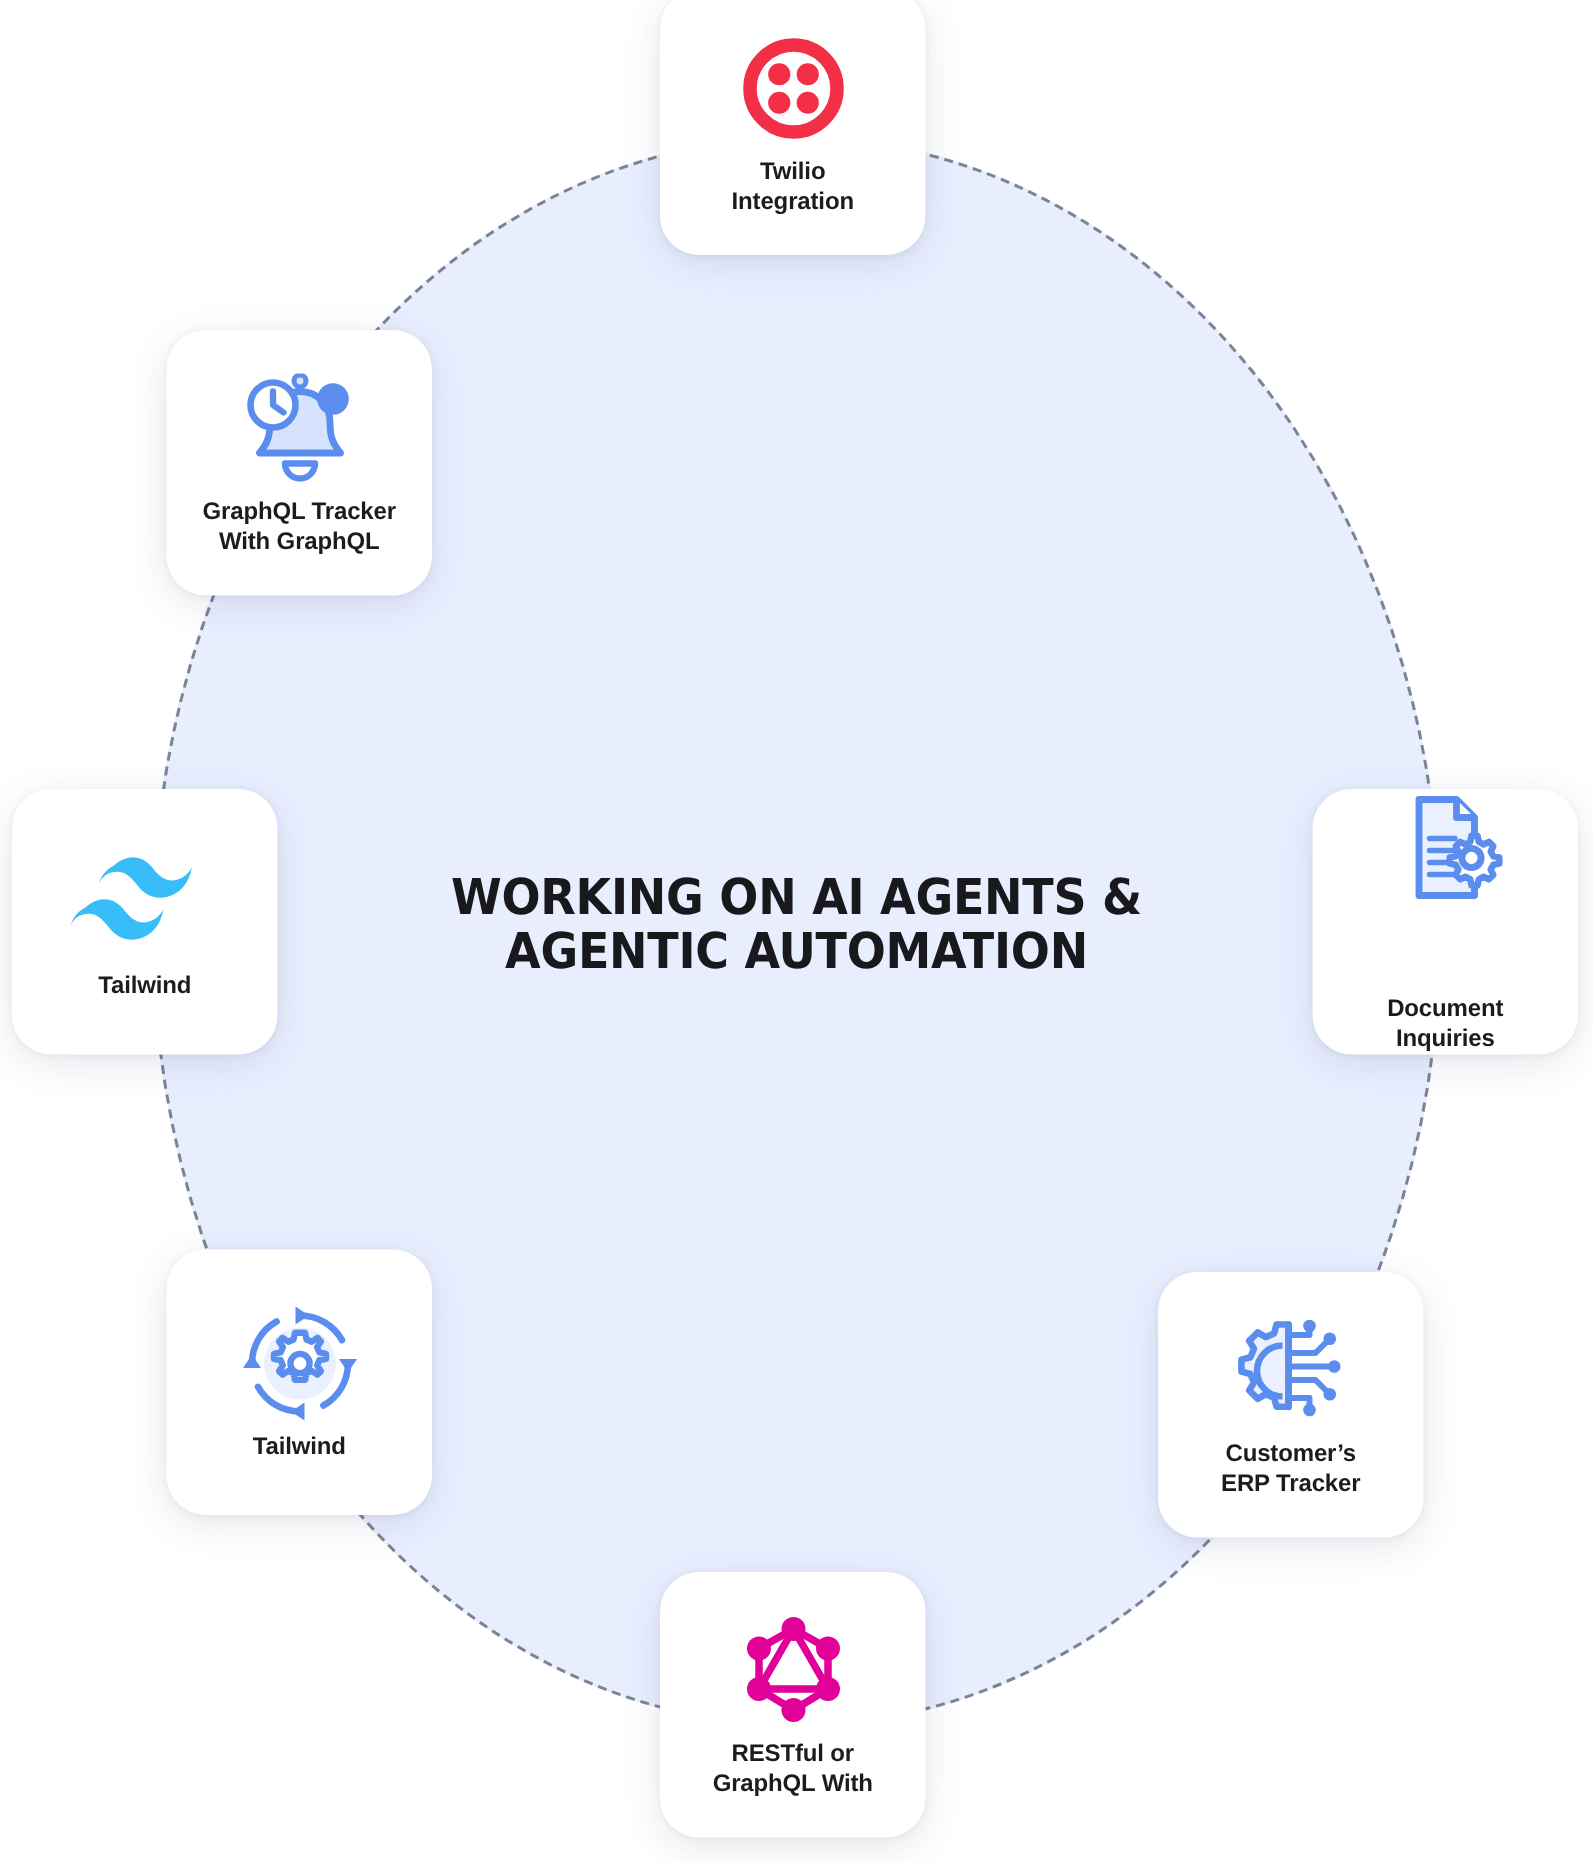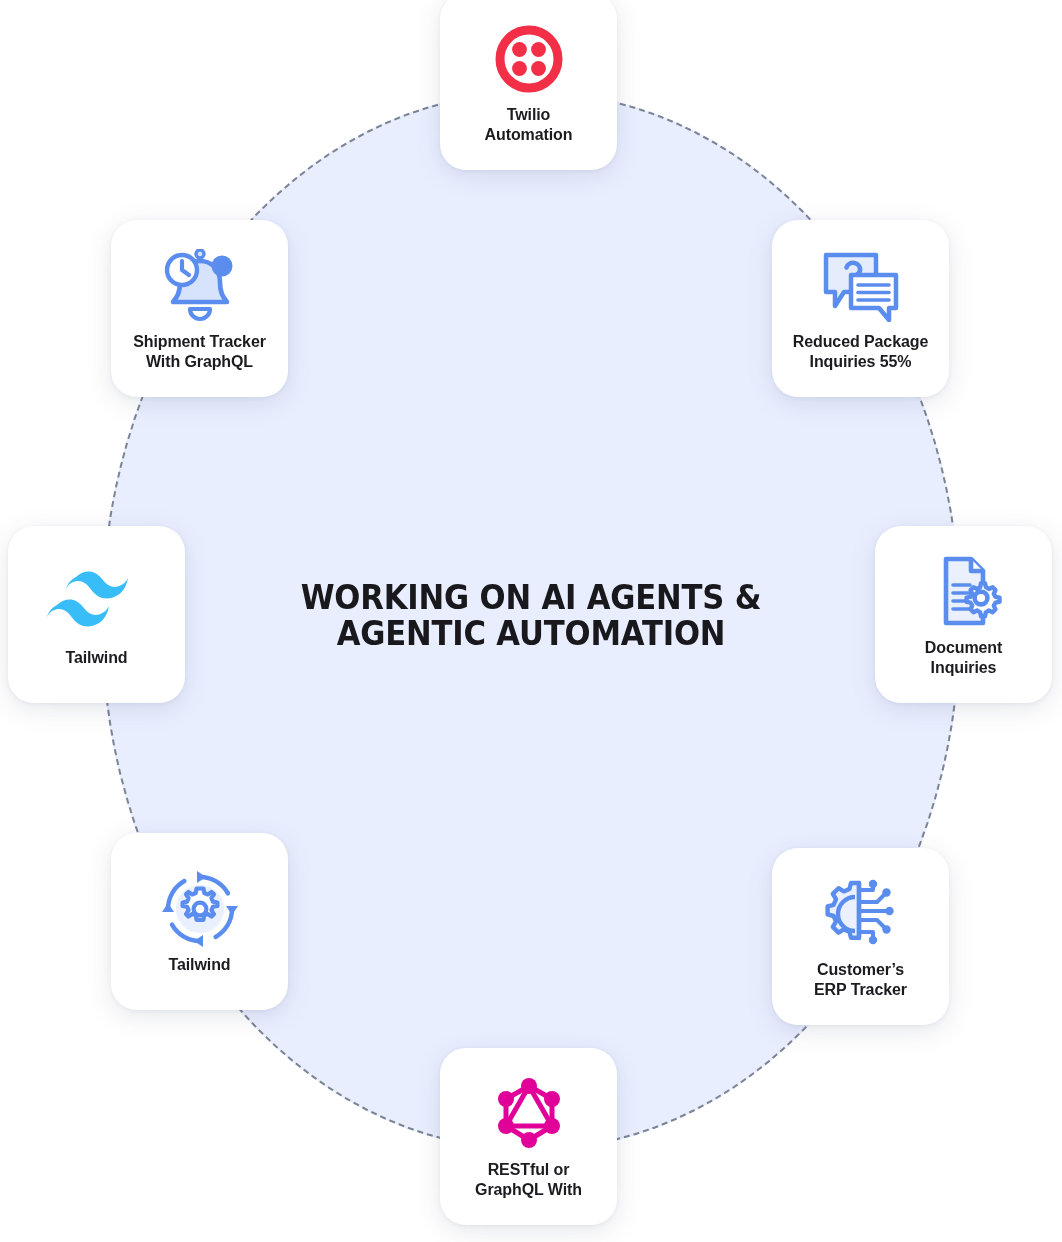--- a/index.html
+++ b/index.html
@@ -87,21 +87,21 @@
     line-height: 1.25;
     color: #1c1c20;
     text-align: center;
     letter-spacing: -0.1px;
     padding: 0 6px;
   }
 
   
   #card-twilio      { left: 440px; top: -7px;   }
   #card-inquiries   { left: 772px; top: 220px;  }
-  #card-document    { left: 875px; top: 526px;  }
+  #card-document    { left: 875px; top: 526px; justify-content: space-between;  }
   #card-erp         { left: 772px; top: 833px; margin-top: 15px;  }
   #card-api         { left: 440px; top: 1048px; }
   #card-tailwind2   { left: 111px; top: 833px;  }
   #card-tailwind1   { left: 8px;   top: 526px;  }
   #card-shipment    { left: 111px; top: 220px;  }
 </style>
 </head>
 <body>
 
 <div id="stage">
@@ -119,43 +119,24 @@
       <svg width="68" height="68" viewBox="0 0 68 68">
         <circle cx="34" cy="34" r="29" fill="none" stroke="#f22f46" stroke-width="9"></circle>
         <circle cx="24.5" cy="24.5" r="7.4" fill="#f22f46"></circle>
         <circle cx="43.5" cy="24.5" r="7.4" fill="#f22f46"></circle>
         <circle cx="24.5" cy="43.5" r="7.4" fill="#f22f46"></circle>
         <circle cx="43.5" cy="43.5" r="7.4" fill="#f22f46"></circle>
       </svg>
     </div>
     <div class="label">
       <span>Twilio</span><br>
-      <span>Automation</span>
-    </div>
-  </div>
-
-  <div class="card" id="card-inquiries">
-    <div class="icon-wrap">
-      <svg width="82" height="72" viewBox="0 0 82 72">
-
-        <path d="M6 5 H56 V42 H24 L15 56 V42 H6 Z" fill="#e5edfd" stroke="#5b8def" stroke-width="4.5" stroke-linejoin="round"></path>
-        <path d="M26.5 17.5 a7 7 0 0 1 13.6 2.3 c0 4.6 -6.1 5.3 -6.1 9.3" fill="none" stroke="#5b8def" stroke-width="4.6" stroke-linecap="round"></path>
-        <circle cx="33.8" cy="36.2" r="2.9" fill="#5b8def"></circle>
-
-        <path d="M31 25 H76 V58 H69 V70 L59 58 H31 Z" fill="#ffffff" stroke="#5b8def" stroke-width="4.5" stroke-linejoin="round"></path>
-        <line x1="38" y1="35" x2="69" y2="35" stroke="#5b8def" stroke-width="3.6" stroke-linecap="round"></line>
-        <line x1="38" y1="42.5" x2="69" y2="42.5" stroke="#5b8def" stroke-width="3.6" stroke-linecap="round"></line>
-        <line x1="38" y1="50" x2="69" y2="50" stroke="#5b8def" stroke-width="3.6" stroke-linecap="round"></line>
-      </svg>
-    </div>
-    <div class="label">
-      <span>Reduced Package</span><br>
-      <span>Inquiries 55%</span>
-    </div>
-  </div>
+      <span>Integration</span>
+    </div>
+  </div>
+
 
   <div class="card" id="card-document">
     <div class="icon-wrap">
       <svg width="76" height="74" viewBox="0 0 76 74">
         <path d="M20 4 H45 L57 16 V68 H20 Z" fill="#eaf0fe" stroke="#5b8def" stroke-width="4.6" stroke-linejoin="round"></path>
         <path d="M45 4 V16 H57" fill="#ffffff" stroke="#5b8def" stroke-width="4.6" stroke-linejoin="round"></path>
         <line x1="27" y1="30" x2="44" y2="30" stroke="#5b8def" stroke-width="3.6" stroke-linecap="round"></line>
         <line x1="27" y1="38" x2="44" y2="38" stroke="#5b8def" stroke-width="3.6" stroke-linecap="round"></line>
         <line x1="27" y1="46" x2="44" y2="46" stroke="#5b8def" stroke-width="3.6" stroke-linecap="round"></line>
         <line x1="27" y1="54" x2="44" y2="54" stroke="#5b8def" stroke-width="3.6" stroke-linecap="round"></line>
@@ -277,18 +258,18 @@
 
         <path d="M32 60 a10 10 0 0 0 20 0 Z" fill="#ffffff" stroke="#5b8def" stroke-width="4.2" stroke-linejoin="round"></path>
 
         <circle cx="24" cy="21" r="15" fill="#ffffff" stroke="#5b8def" stroke-width="4.4"></circle>
         <path d="M24 12 v9 l7 5" fill="none" stroke="#5b8def" stroke-width="4.2" stroke-linecap="round" stroke-linejoin="round"></path>
 
         <circle cx="64" cy="17" r="10.5" fill="#5b8def"></circle>
       </svg>
     </div>
     <div class="label">
-      <span>Shipment Tracker</span><br>
+      <span>GraphQL Tracker</span><br>
       <span>With GraphQL</span>
     </div>
   </div>
 
 </div>
 
 </body></html>

